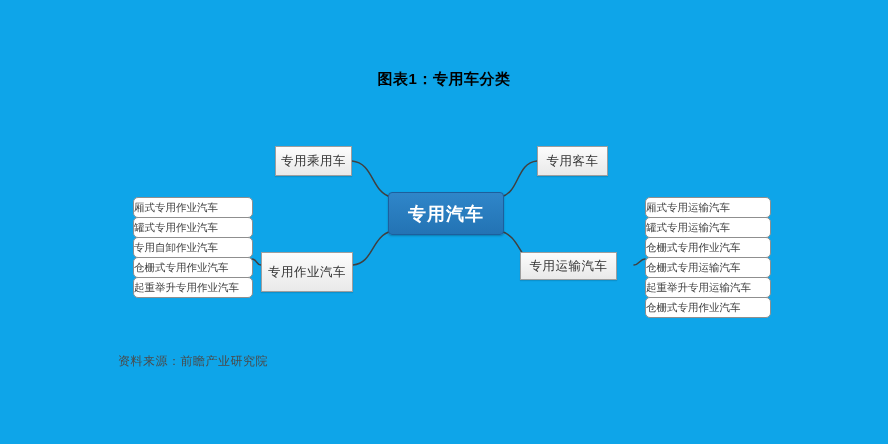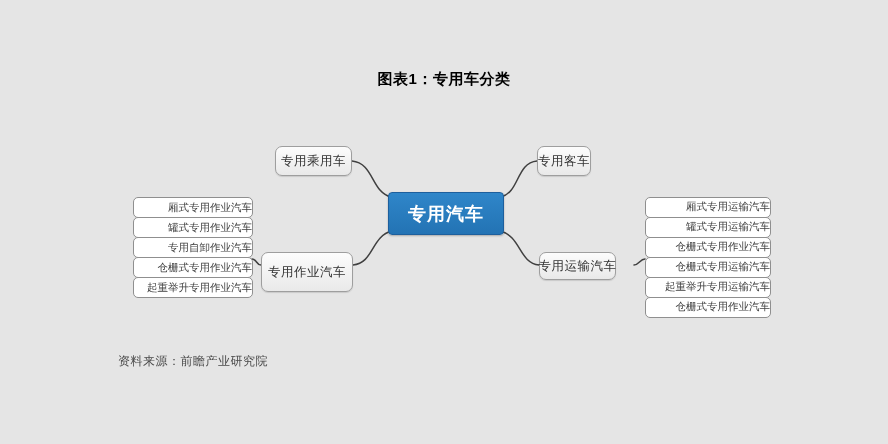--- a/index.html
+++ b/index.html
@@ -1,52 +1,52 @@
 <!DOCTYPE html>
 <html><head>
 <meta charset="utf-8">
 <style>
   html,body{margin:0;padding:0;background:#ffffff;}
   .stage{
-    position:relative;width:888px;height:444px;background:#e5e5e5;overflow:hidden;
+    position:relative;width:888px;height:444px;background:#0ea5e9;overflow:hidden;
     font-family:"Liberation Sans","DejaVu Sans",sans-serif;
   }
   .title{
     position:absolute;top:70px;left:0;width:888px;text-align:center;
     font-size:15px;font-weight:bold;color:#000000;letter-spacing:.5px;
   }
   svg.links{position:absolute;left:0;top:0;width:888px;height:444px;pointer-events:none;}
   .node{
     position:absolute;display:flex;align-items:center;justify-content:center;
     box-sizing:border-box;white-space:nowrap;
   }
   .center-node{
     left:388px;top:192px;width:116px;height:43px;
     background:linear-gradient(#2f86c9,#2373b4);
     border:1px solid #1d5f9d;border-radius:4px;
     color:#ffffff;font-size:18px;font-weight:bold;letter-spacing:1px;
     box-shadow:0 1px 2px rgba(0,0,0,.25);
   }
   .branch{
     background:linear-gradient(#fcfcfc,#e9e9e9);
-    border:1.5px solid #9e9e9e;border-radius:7px;
+    border:1.5px solid #9e9e9e;border-radius:0;
     color:#333333;font-size:12.5px;letter-spacing:.5px;
     box-shadow:0 1px 1px rgba(0,0,0,.12);
   }
   .branch.passenger{left:275px;top:146px;width:77px;height:30px;}
-  .branch.bus{left:537px;top:146px;width:54px;height:30px;}
+  .branch.bus{left:537px;top:146px;width:71px;height:30px;}
   .branch.operation{left:261px;top:252px;width:92px;height:40px;}
-  .branch.transport{left:539px;top:252px;width:77px;height:28px;}
+  .branch.transport{left:520px;top:252px;width:97px;height:28px;}
   .leaf-stack{position:absolute;width:120px;}
   .leaf-stack.left{left:133px;top:197px;}
-  .leaf-stack.right{left:645px;top:197px;width:126px;font-family:Liberation Mono, monospace;}
+  .leaf-stack.right{left:645px;top:197px;width:126px;}
   .leaf{
     box-sizing:border-box;height:21px;margin-top:-1px;
     background:#ffffff;border:1px solid #8f8f8f;border-radius:5px;
-    font-size:10.5px;color:#404040;line-height:19px;text-align:right;
+    font-size:10.5px;color:#404040;line-height:19px;text-align:left;
     white-space:nowrap;overflow:hidden;
   }
   .leaf:first-child{margin-top:0;}
   .source{
     position:absolute;left:118px;top:353px;
     font-size:12px;color:#4a4a4a;letter-spacing:.5px;
   }
 </style>
 </head>
 <body>

